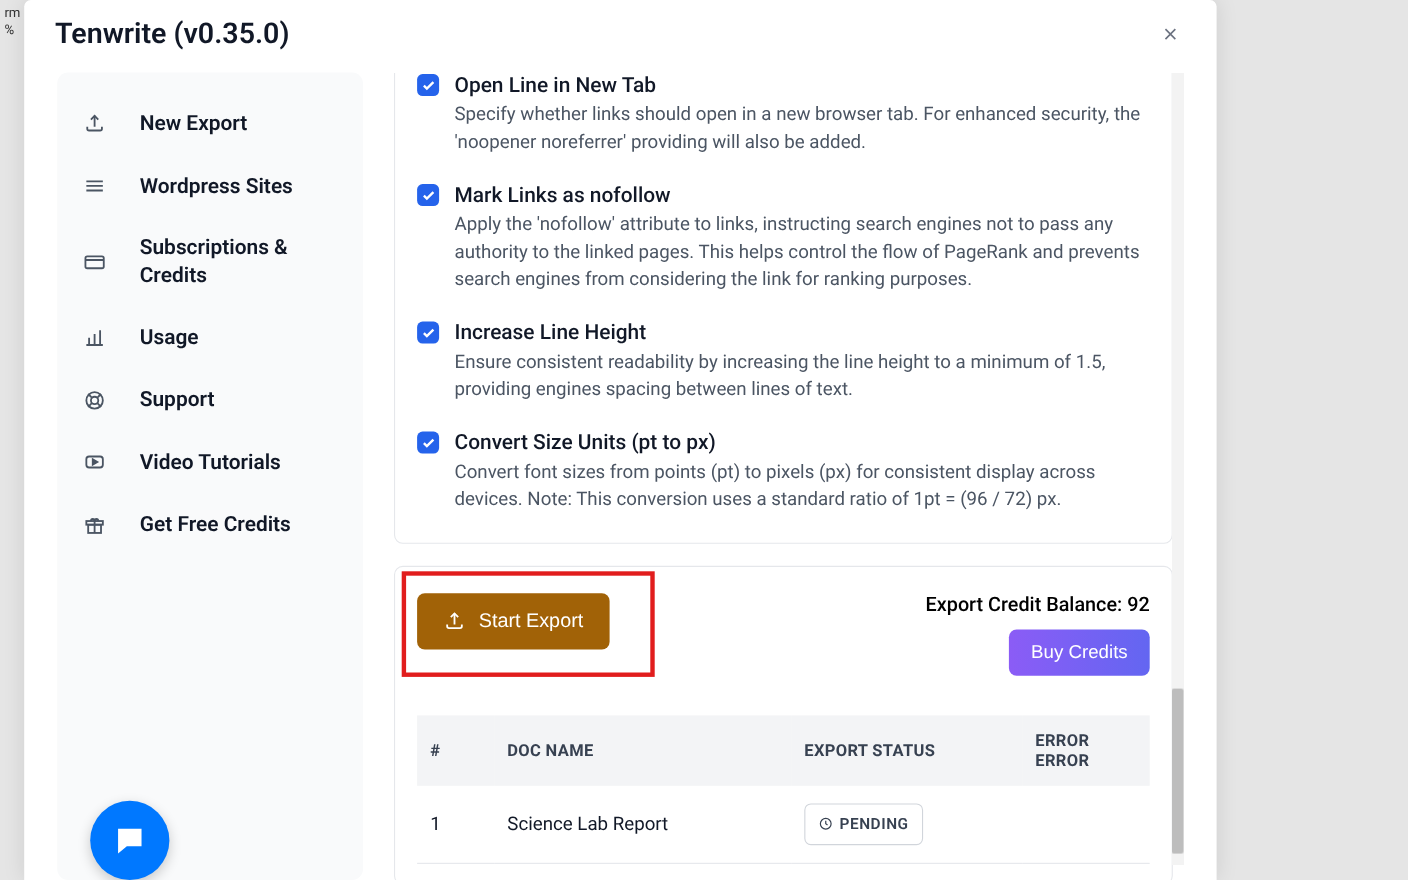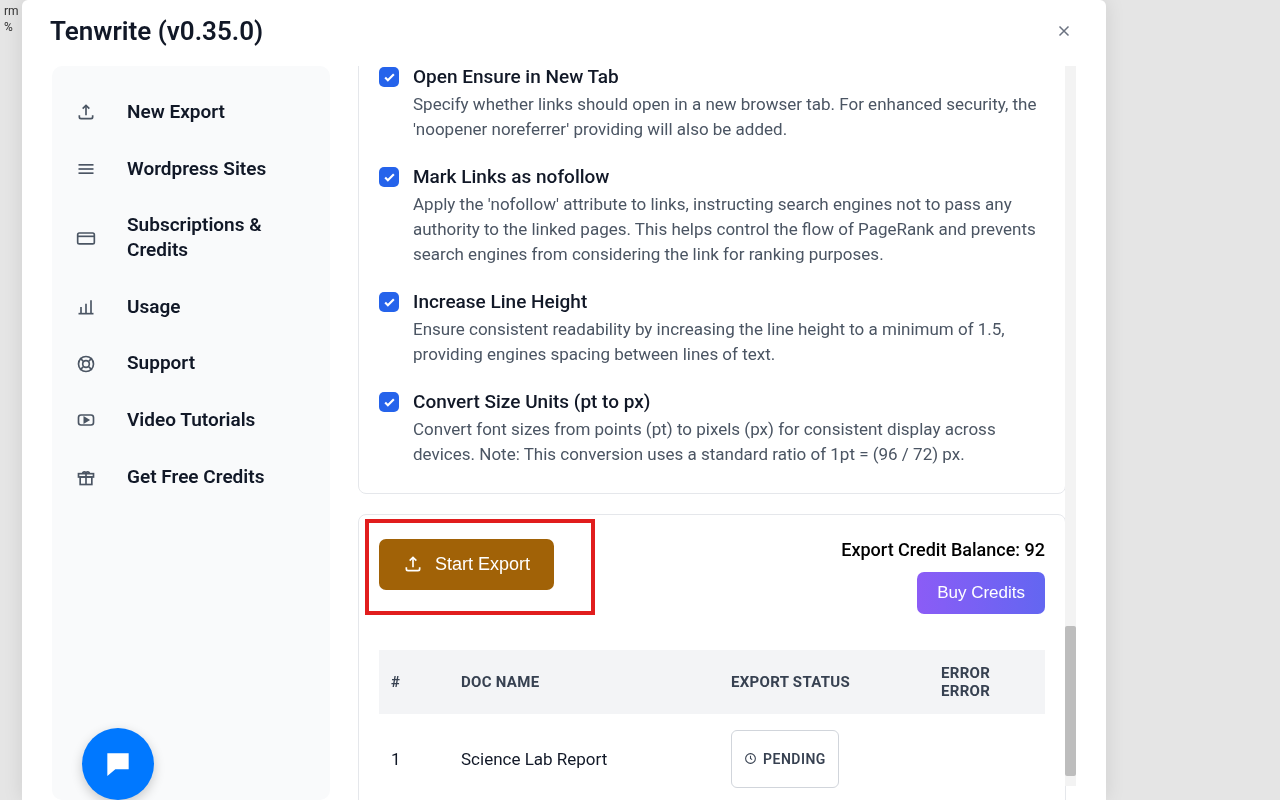--- a/index.html
+++ b/index.html
@@ -225,21 +225,21 @@
     font-size: 17px;
     color: #111827;
     border-bottom: 1px solid #e5e7eb;
   }
   .status-pill {
     display: inline-flex;
     align-items: center;
     gap: 6px;
     border: 1px solid #d1d5db;
     border-radius: 6px;
-    padding: 20px 12px;
+    padding: 10px 12px;
     font-size: 14px;
     font-weight: 600;
     color: #374151;
     letter-spacing: 0.5px;
   }
   .scrollbar-fake {
     position: absolute;
     right: 0;
     top: 0;
     width: 11px;
@@ -369,21 +369,21 @@
       <div class="content">
 
         <div class="card" style="margin-top:-16px;">
           <div class="option-row">
             <div class="checkbox">
               <svg width="13" height="13" viewBox="0 0 24 24" fill="none" stroke="#fff" stroke-width="4">
                   <polyline points="4,12 9,17 20,6"></polyline>
                 </svg>
             </div>
             <div>
-              <div class="option-title">Open Ensure in New Tab</div>
+              <div class="option-title">Open Line in New Tab</div>
               <div class="option-desc">Specify whether links should open in a new browser tab. For enhanced security, the 'noopener noreferrer' providing will also be added.</div>
             </div>
           </div>
 
           <div class="option-row">
             <div class="checkbox">
               <svg width="13" height="13" viewBox="0 0 24 24" fill="none" stroke="#fff" stroke-width="4">
                   <polyline points="4,12 9,17 20,6"></polyline>
                 </svg>
             </div>

